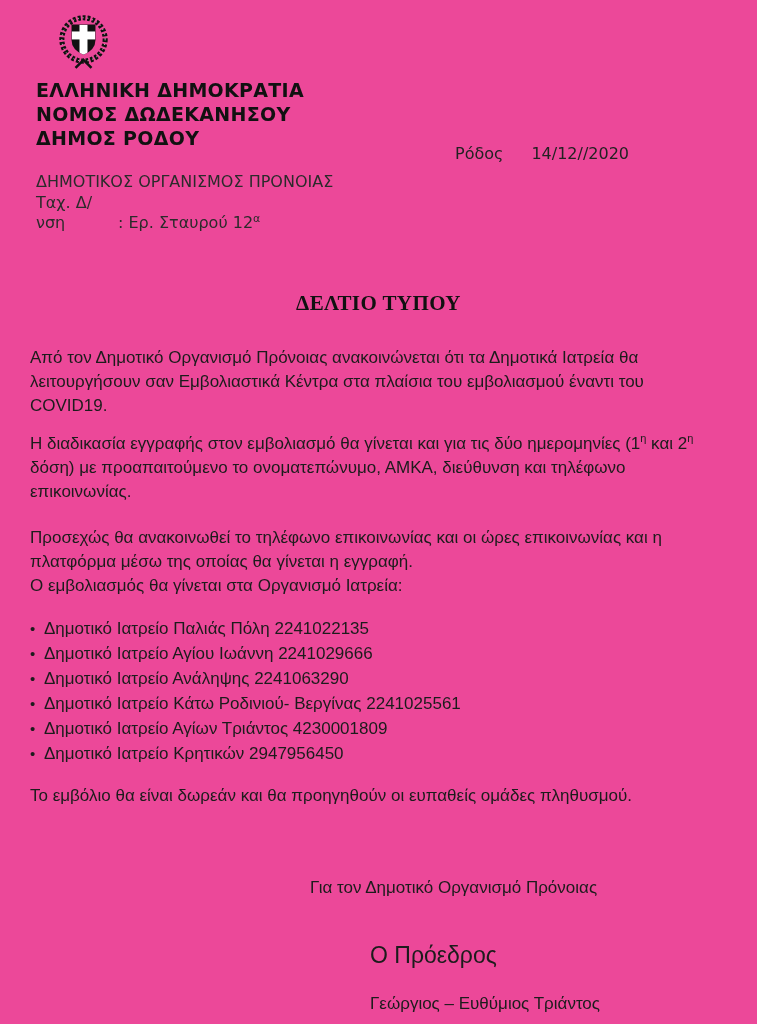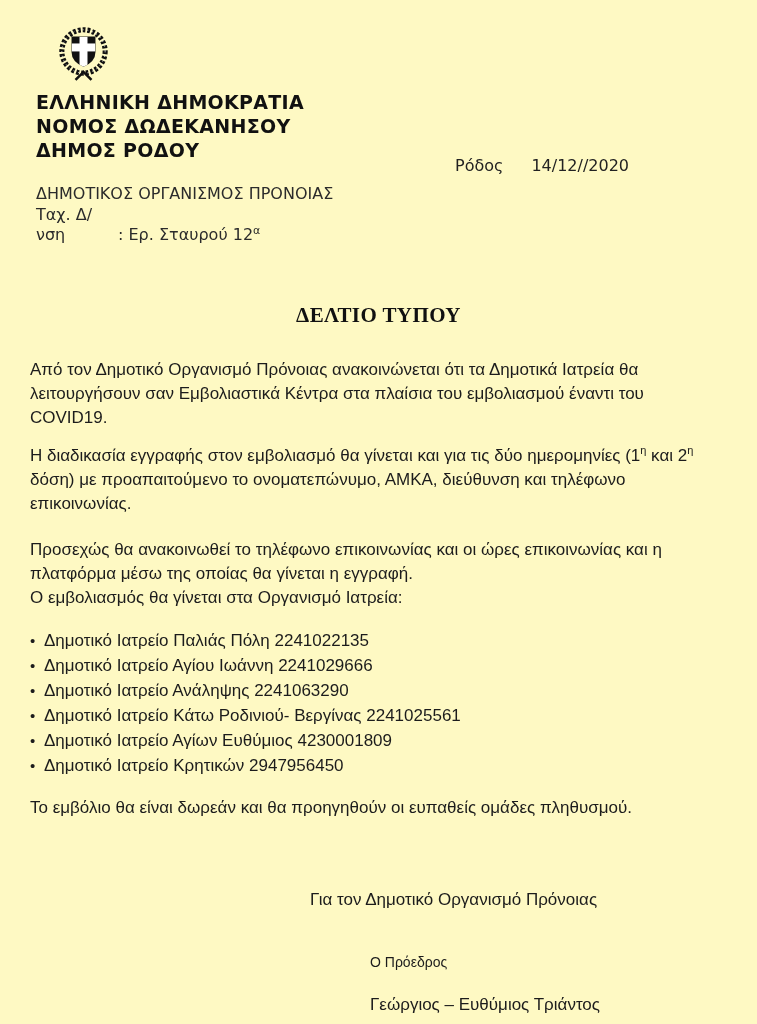--- a/index.html
+++ b/index.html
@@ -1,25 +1,25 @@
 <!DOCTYPE html>
 <html lang="el"><head>
 <meta charset="utf-8">
 <style>
   html, body { margin: 0; padding: 0; background: #fff; }
   .page {
     position: relative;
     width: 757px;
     height: 1024px;
-    background: #fef9c3;
+    background: #ec4899;
     color: #1c1c1c;
     font-family: "Liberation Sans", sans-serif;
     overflow: hidden;
     box-sizing: border-box;
-    padding-top: 24px;
+    padding-top: 12px;
   }
   
   .emblem-wrap { margin-left: 55px; width: 57px; height: 64px; }
   .gov-lines {
     margin-left: 36px;
     margin-top: 2px;
     font-family: "DejaVu Sans", sans-serif;
     font-weight: bold;
     font-size: 19px;
     line-height: 24px;
@@ -86,21 +86,21 @@
     color: #1c1c1c;
   }
   .clinic-list li::before {
     content: "•";
     display: inline-block;
     width: 14px;
     font-size: 15px;
   }
   
   .sig-for   { margin-top: 70px; margin-left: 310px; font-size: 17px; color: #1c1c1c; }
-  .sig-role  { margin-top: 44px; margin-left: 370px; font-size: 14px; color: #1c1c1c; }
+  .sig-role  { margin-top: 44px; margin-left: 370px; font-size: 23px; color: #1c1c1c; }
   .sig-name  { margin-top: 25px; margin-left: 370px; font-size: 17px; color: #1c1c1c; }
 </style>
 </head>
 <body>
 
 <div class="page">
 
   <div class="emblem-wrap">
     <svg viewBox="0 0 100 110" width="57" height="64" aria-hidden="true">
       <circle cx="50" cy="47" r="38" fill="none" stroke="#111" stroke-width="9" stroke-dasharray="5 3.4"></circle>
@@ -143,21 +143,21 @@
   <div class="body-text para-3">
     <div>Προσεχώς θα ανακοινωθεί το τηλέφωνο επικοινωνίας και οι ώρες επικοινωνίας και η πλατφόρμα μέσω της οποίας θα γίνεται η εγγραφή.</div>
     <div>Ο εμβολιασμός θα γίνεται στα Οργανισμό Ιατρεία:</div>
   </div>
 
   <ul class="clinic-list">
     <li><span>Δημοτικό Ιατρείο Παλιάς Πόλη</span> <span>2241022135</span></li>
     <li><span>Δημοτικό Ιατρείο Αγίου Ιωάννη</span> <span>2241029666</span></li>
     <li><span>Δημοτικό Ιατρείο Ανάληψης</span> <span>2241063290</span></li>
     <li><span>Δημοτικό Ιατρείο Κάτω Ροδινιού- Βεργίνας</span> <span>2241025561</span></li>
-    <li><span>Δημοτικό Ιατρείο Αγίων Ευθύμιος</span> <span>4230001809</span></li>
+    <li><span>Δημοτικό Ιατρείο Αγίων Τριάντος</span> <span>4230001809</span></li>
     <li><span>Δημοτικό Ιατρείο Κρητικών</span> <span>2947956450</span></li>
   </ul>
 
   <div class="body-text closing-para">Το εμβόλιο θα είναι δωρεάν και θα προηγηθούν οι ευπαθείς ομάδες πληθυσμού.</div>
 
   <div class="sig-for">Για τον Δημοτικό Οργανισμό Πρόνοιας</div>
   <div class="sig-role">Ο Πρόεδρος</div>
   <div class="sig-name">Γεώργιος – Ευθύμιος Τριάντος</div>
 
 </div>

